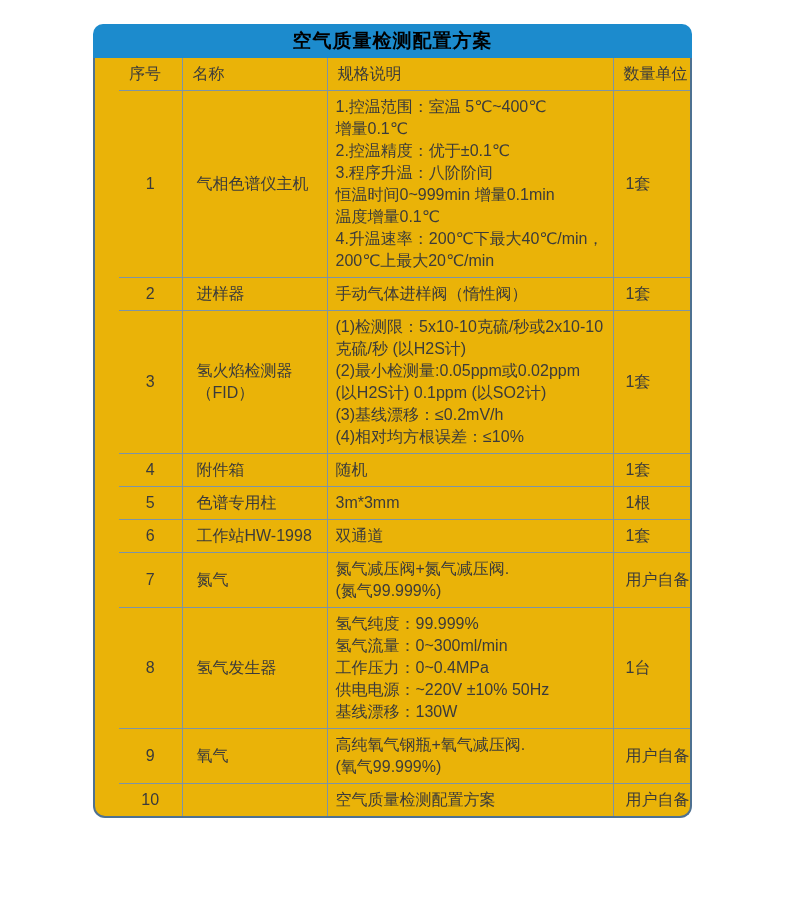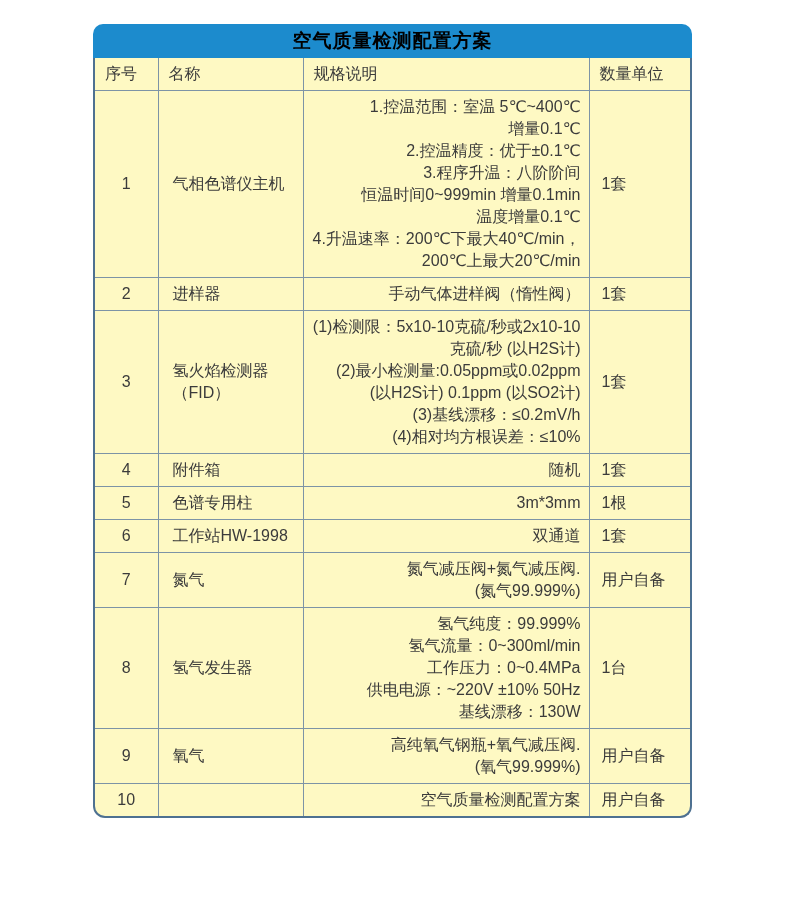--- a/index.html
+++ b/index.html
@@ -9,38 +9,38 @@
     color:#3b3b3b;position:relative;overflow:hidden;
   }
   .card{position:absolute;left:93px;top:24px;width:599px;}
   .title-band{
     height:34px;line-height:34px;border-radius:10px 10px 0 0;
     text-align:center;color:#ffffff;font-weight:bold;font-size:19px;
     letter-spacing:1px;
   }
   .tbl-wrap{
     border:2px solid #4e7191;border-top:none;
-    border-radius:0 0 12px 12px;overflow:hidden;background:#fef9c3;
+    border-radius:0 0 12px 12px;overflow:hidden;background:#eab308;padding-left:24px;
   }
   table{border-collapse:collapse;table-layout:fixed;width:100%;font-size:16px;}
   col.c-no{width:63px;}
   col.c-name{width:145px;}
   col.c-spec{width:286px;}
   col.c-qty{width:101px;}
   th,td{
     border-right:1px solid #7d94a6;border-bottom:1px solid #7d94a6;
     padding:4px 10px;vertical-align:middle;text-align:left;
     font-weight:normal;line-height:22px;word-wrap:break-word;
   }
   th:last-child,td:last-child{border-right:none;}
   tbody tr:last-child td{border-bottom:none;}
   thead th{height:24px;}
   td.no-cell{text-align:center;}
   td.name-cell{padding-left:14px;}
-  td.spec-cell{padding:5px 8px;text-align:right;}
+  td.spec-cell{padding:5px 8px;}
   td.qty-cell{padding-left:12px;}
   .spec-line{line-height:22px;}
 </style>
 </head>
 <body>
 
 <div class="card">
   <div class="title-band" style="background: rgb(28, 139, 205); color: #000000;">空气质量检测配置方案</div>
   <div class="tbl-wrap">
     <table>

